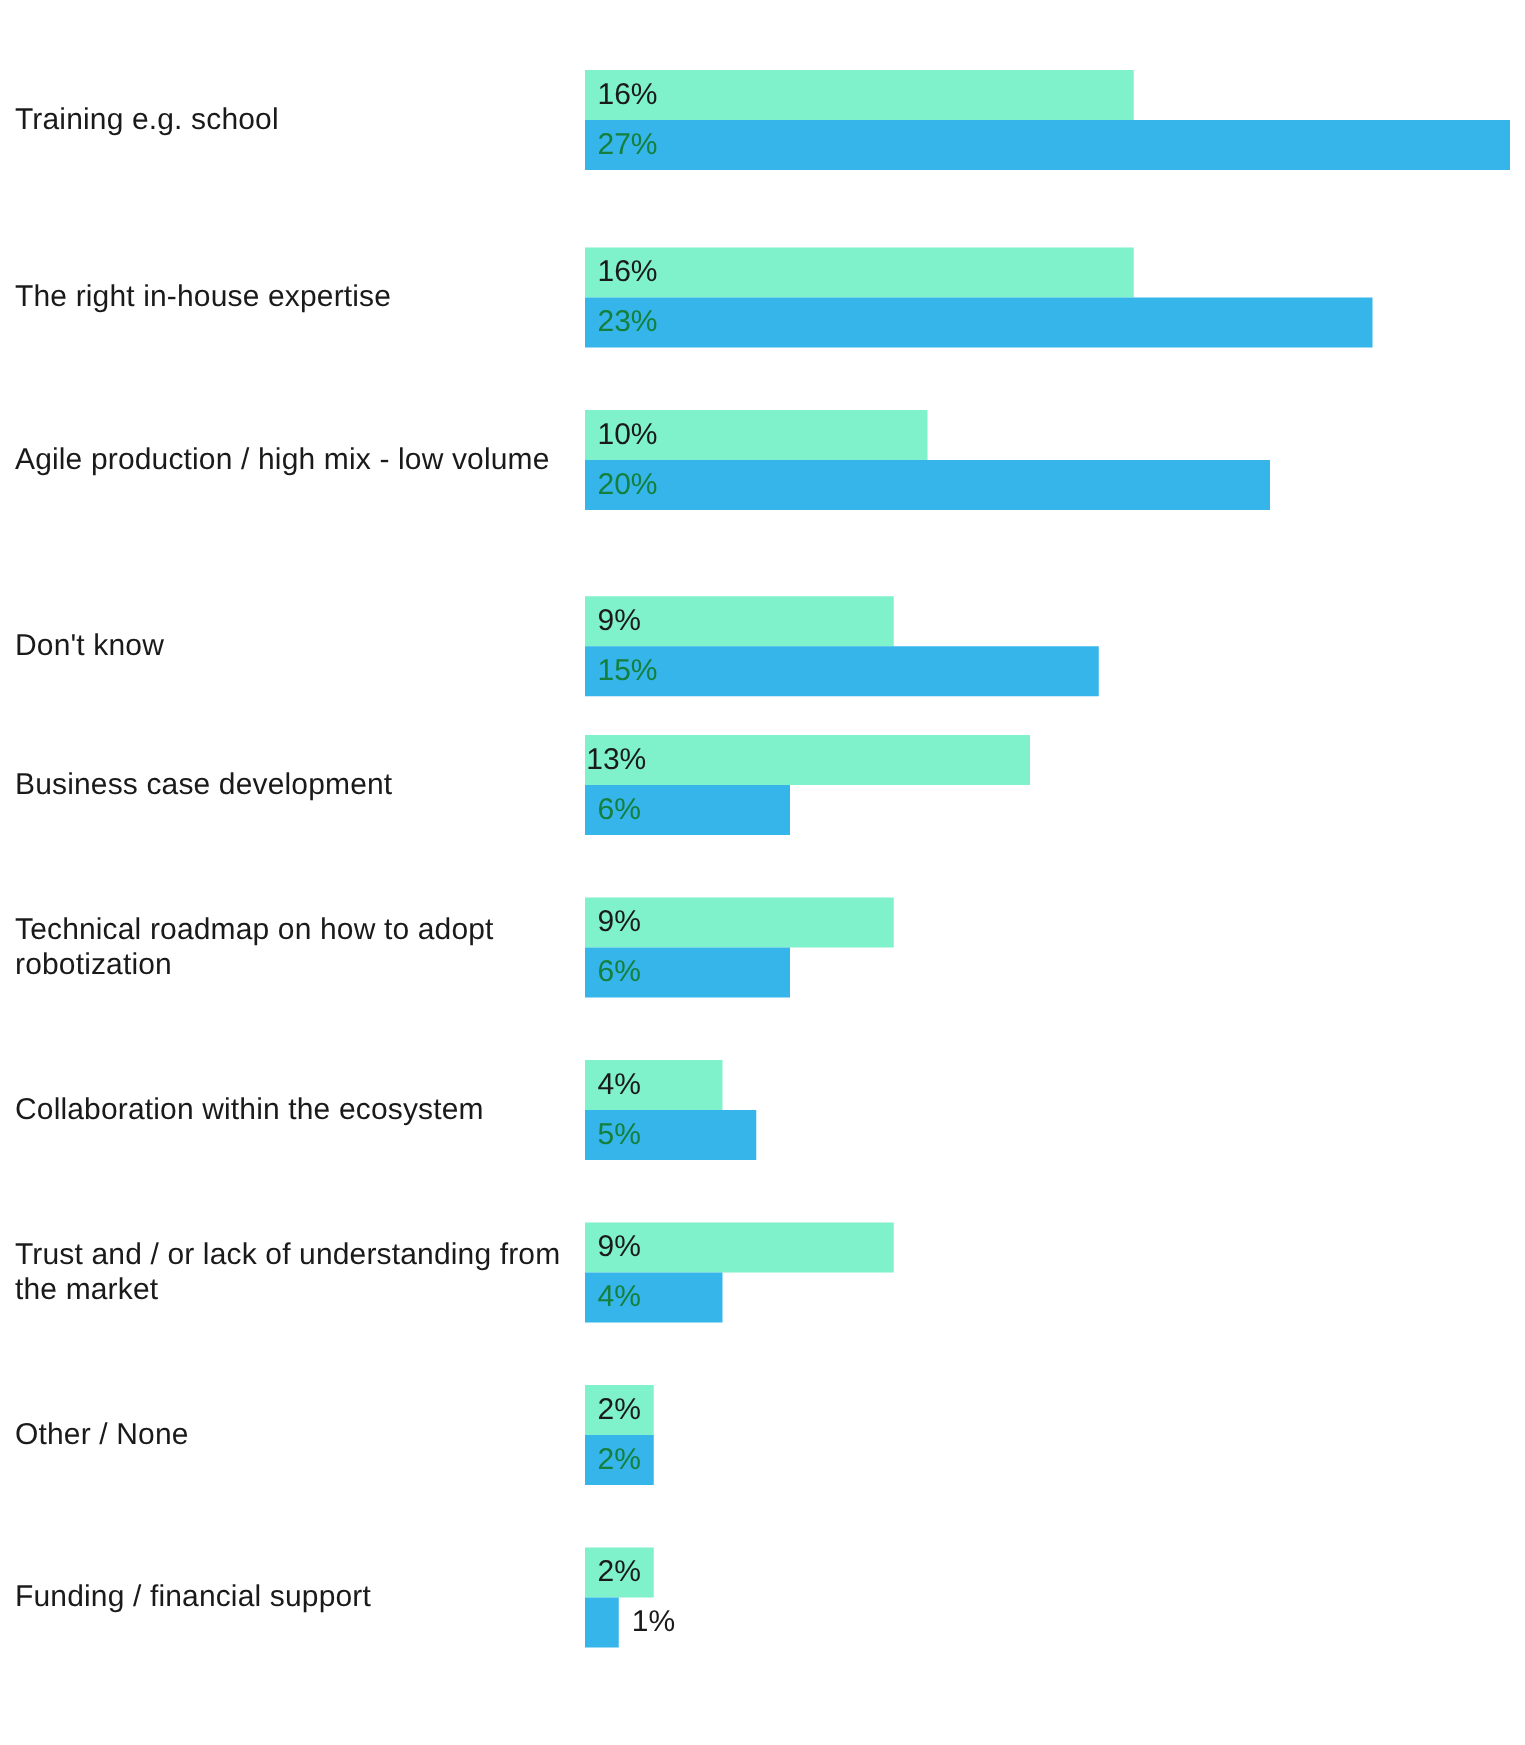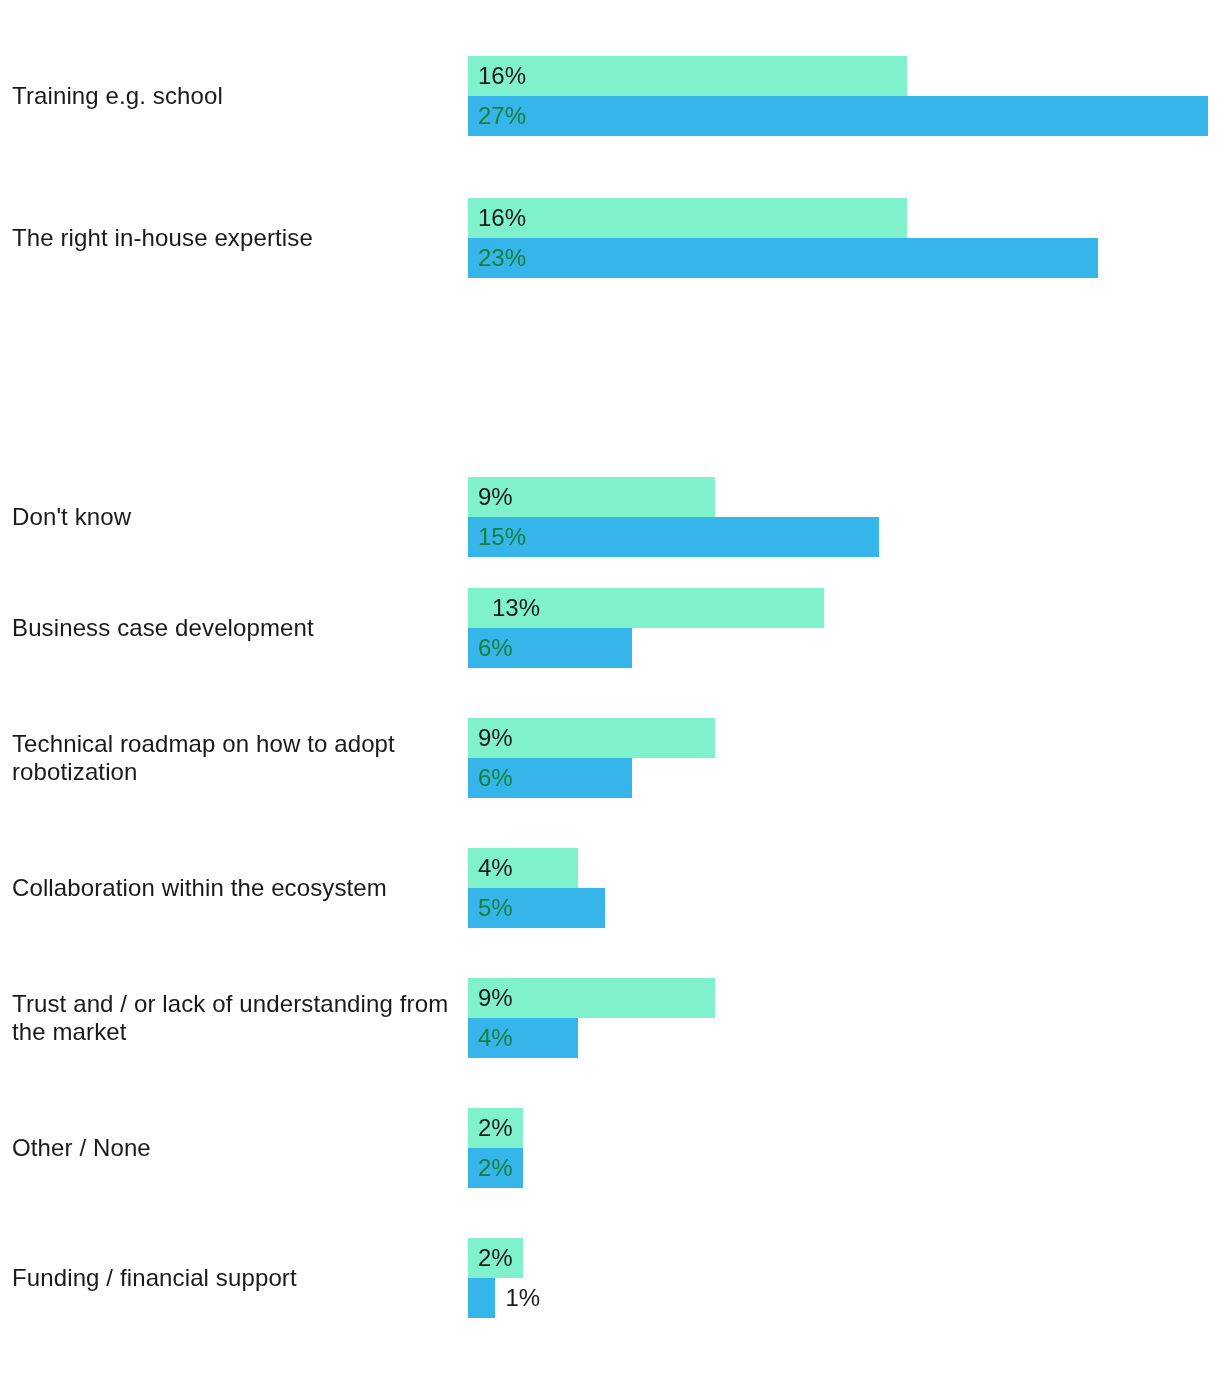--- a/index.html
+++ b/index.html
@@ -134,34 +134,43 @@
     </div>
     <div class="row" style="top: 198px;">
       <div class="row-label">The right in-house expertise</div>
       <div class="bars">
         <div class="bar bar-top" style="width: 438.519px; background: rgb(127, 242, 204);"></div>
         <div class="bar-value bar-value-top" style="left: 10px;">16%</div>
         <div class="bar bar-bottom" style="width: 630.37px; background: rgb(53, 181, 234);"></div>
         <div class="bar-value bar-value-bottom" style="left: 10px;">23%</div>
       </div>
     </div>
+    <div class="row" style="top: 328px;">
+      <div class="row-label">Agile production / high mix - low volume</div>
+      <div class="bars">
+        <div class="bar bar-top" style="width: 274.074px; background: rgb(127, 242, 204);"></div>
+        <div class="bar-value bar-value-top" style="left: 10px;">10%</div>
+        <div class="bar bar-bottom" style="width: 548.148px; background: rgb(53, 181, 234);"></div>
+        <div class="bar-value bar-value-bottom" style="left: 10px;">20%</div>
+      </div>
+    </div>
     <div class="row" style="top: 477px;">
       <div class="row-label">Don't know</div>
       <div class="bars">
         <div class="bar bar-top" style="width: 246.667px; background: rgb(127, 242, 204);"></div>
         <div class="bar-value bar-value-top" style="left: 10px;">9%</div>
         <div class="bar bar-bottom" style="width: 411.111px; background: rgb(53, 181, 234);"></div>
         <div class="bar-value bar-value-bottom" style="left: 10px;">15%</div>
       </div>
     </div>
     <div class="row" style="top: 588px;">
       <div class="row-label">Business case development</div>
       <div class="bars">
         <div class="bar bar-top" style="width: 356.296px; background: rgb(127, 242, 204);"></div>
-        <div class="bar-value bar-value-top" style="left: 24px;">13%</div>
+        <div class="bar-value bar-value-top" style="left: 1px;">13%</div>
         <div class="bar bar-bottom" style="width: 164.444px; background: rgb(53, 181, 234);"></div>
         <div class="bar-value bar-value-bottom" style="left: 10px;">6%</div>
       </div>
     </div>
     <div class="row" style="top: 718px;">
       <div class="row-label">Technical roadmap on how to adopt robotization</div>
       <div class="bars">
         <div class="bar bar-top" style="width: 246.667px; background: rgb(127, 242, 204);"></div>
         <div class="bar-value bar-value-top" style="left: 10px;">9%</div>
         <div class="bar bar-bottom" style="width: 164.444px; background: rgb(53, 181, 234);"></div>

